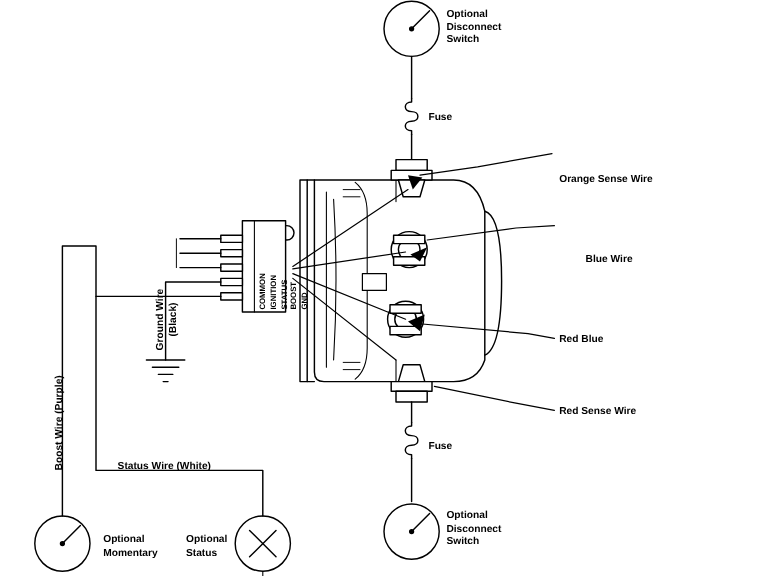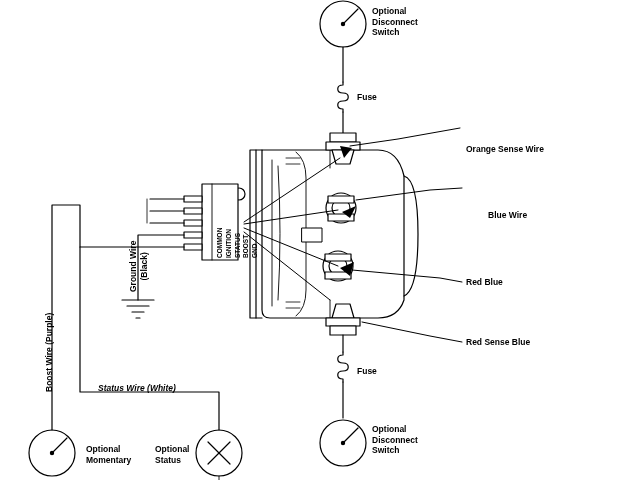--- a/index.html
+++ b/index.html
@@ -191,26 +191,26 @@
     </g>
   </svg>
 
   <div class="lbl" style="left:372px; top:6px;">Optional
 Disconnect
 Switch</div>
   <div class="lbl" style="left:357px; top:92px;">Fuse</div>
   <div class="lbl" style="left:466px; top:124px;margin-top:20px;">Orange Sense Wire</div>
   <div class="lbl" style="left:488px; top:182px;margin-top:28px;">Blue Wire</div>
   <div class="lbl" style="left:466px; top:277px;">Red Blue</div>
-  <div class="lbl" style="left:466px; top:337px;">Red Sense Blue</div>
+  <div class="lbl" style="left:466px; top:337px;">Red Sense Wire</div>
 
   <div class="lbl center vert" style="left:128px; top:292px;">Ground Wire
 (Black)</div>
   <div class="lbl vert" style="left:44px; top:392px;">Boost Wire (Purple)</div>
-  <div class="lbl" style="left:98px; top:383px;font-style:italic;">Status Wire (White)</div>
+  <div class="lbl" style="left:98px; top:383px;">Status Wire (White)</div>
 
   <div class="lbl" style="left:86px; top:444px;">Optional
 Momentary</div>
   <div class="lbl" style="left:155px; top:444px;">Optional
 Status</div>
 
   <div class="lbl" style="left:372px; top:424px;">Optional
 Disconnect
 Switch</div>
   <div class="lbl" style="left:357px; top:366px;">Fuse</div>

